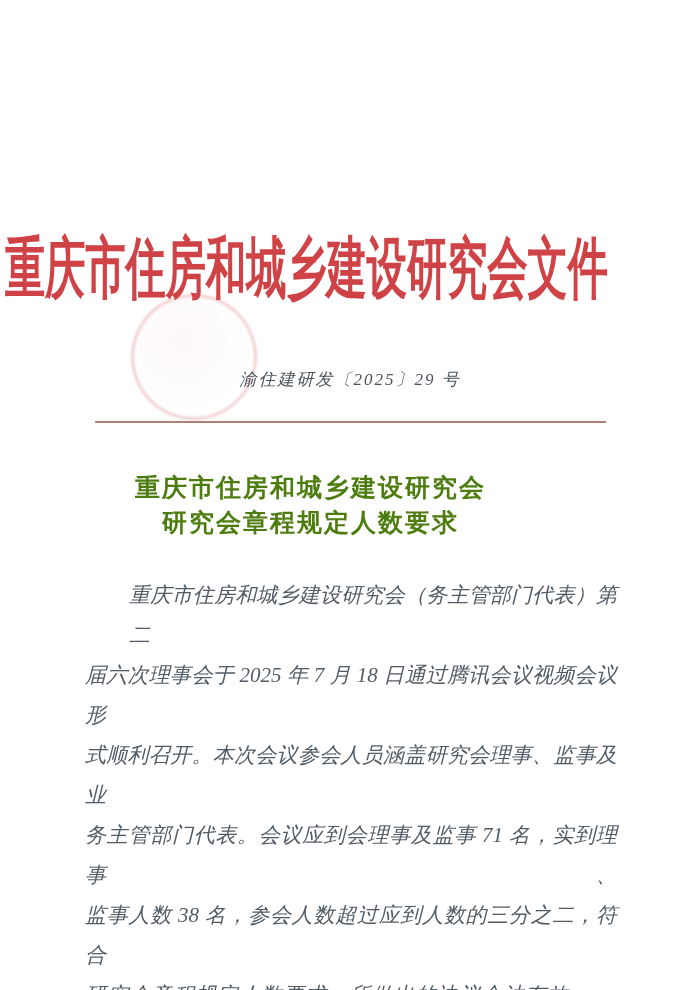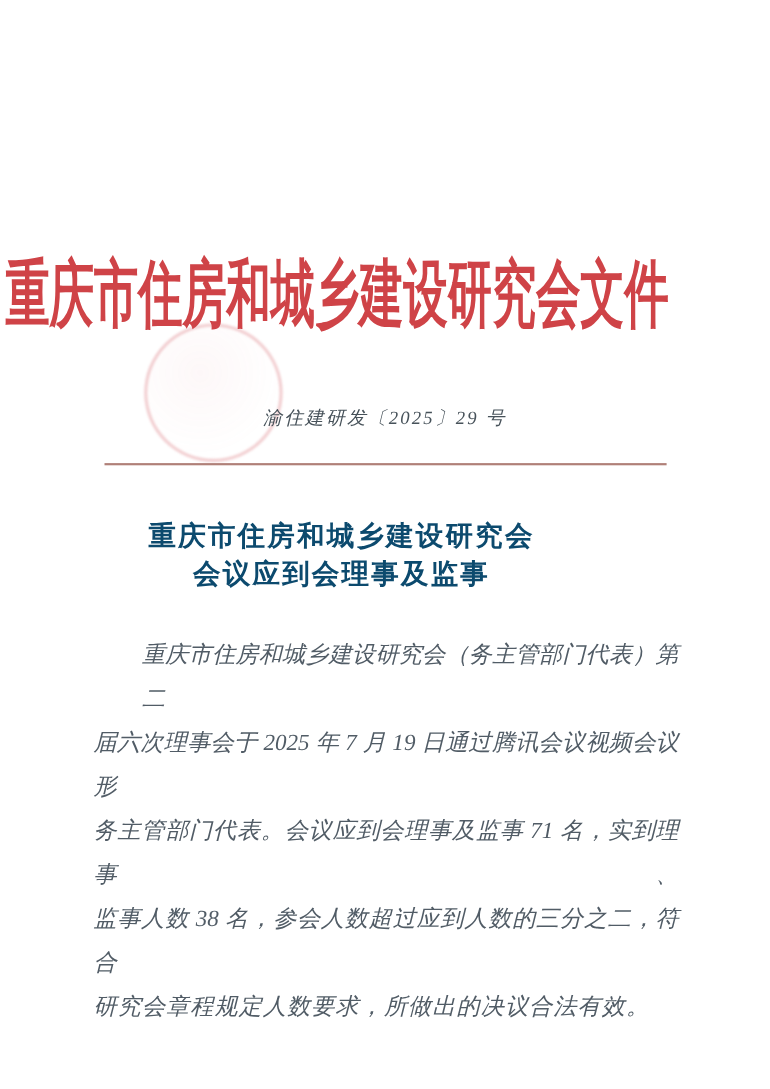--- a/index.html
+++ b/index.html
@@ -77,21 +77,21 @@
   .doc-title {
     position: absolute;
     top: 470px;
     left: 0;
     width: 621px;
     text-align: center;
     font-weight: bold;
     font-size: 25px;
     line-height: 35px;
     letter-spacing: 2px;
-    color: #0c4a6e;
+    color: #4d7c0f;
     font-family: "Liberation Serif", serif;
   }
 
   
   .doc-body {
     position: absolute;
     top: 575px;
     left: 85px;
     width: 532px;
     font-size: 21px;
@@ -123,24 +123,25 @@
   </div>
 
   <div class="stamp"></div>
 
   <div class="doc-number">渝住建研发〔2025〕29 号</div>
 
   <div class="red-divider"></div>
 
   <div class="doc-title">
     <div>重庆市住房和城乡建设研究会</div>
-    <div>会议应到会理事及监事</div>
+    <div>研究会章程规定人数要求</div>
   </div>
 
   <div class="doc-body" id="doc-body">
       <div class="line ind">重庆市住房和城乡建设研究会（务主管部门代表）第二</div>
-      <div class="line">届六次理事会于 2025 年 7 月 19 日通过腾讯会议视频会议形</div>
+      <div class="line">届六次理事会于 2025 年 7 月 18 日通过腾讯会议视频会议形</div>
+      <div class="line">式顺利召开。本次会议参会人员涵盖研究会理事、监事及业</div>
       <div class="line">务主管部门代表。会议应到会理事及监事 71 名，实到理事、</div>
       <div class="line">监事人数 38 名，参会人数超过应到人数的三分之二，符合</div>
       <div class="line last">研究会章程规定人数要求，所做出的决议合法有效。</div>
     </div>
 
 </div>
 
 </body></html>

